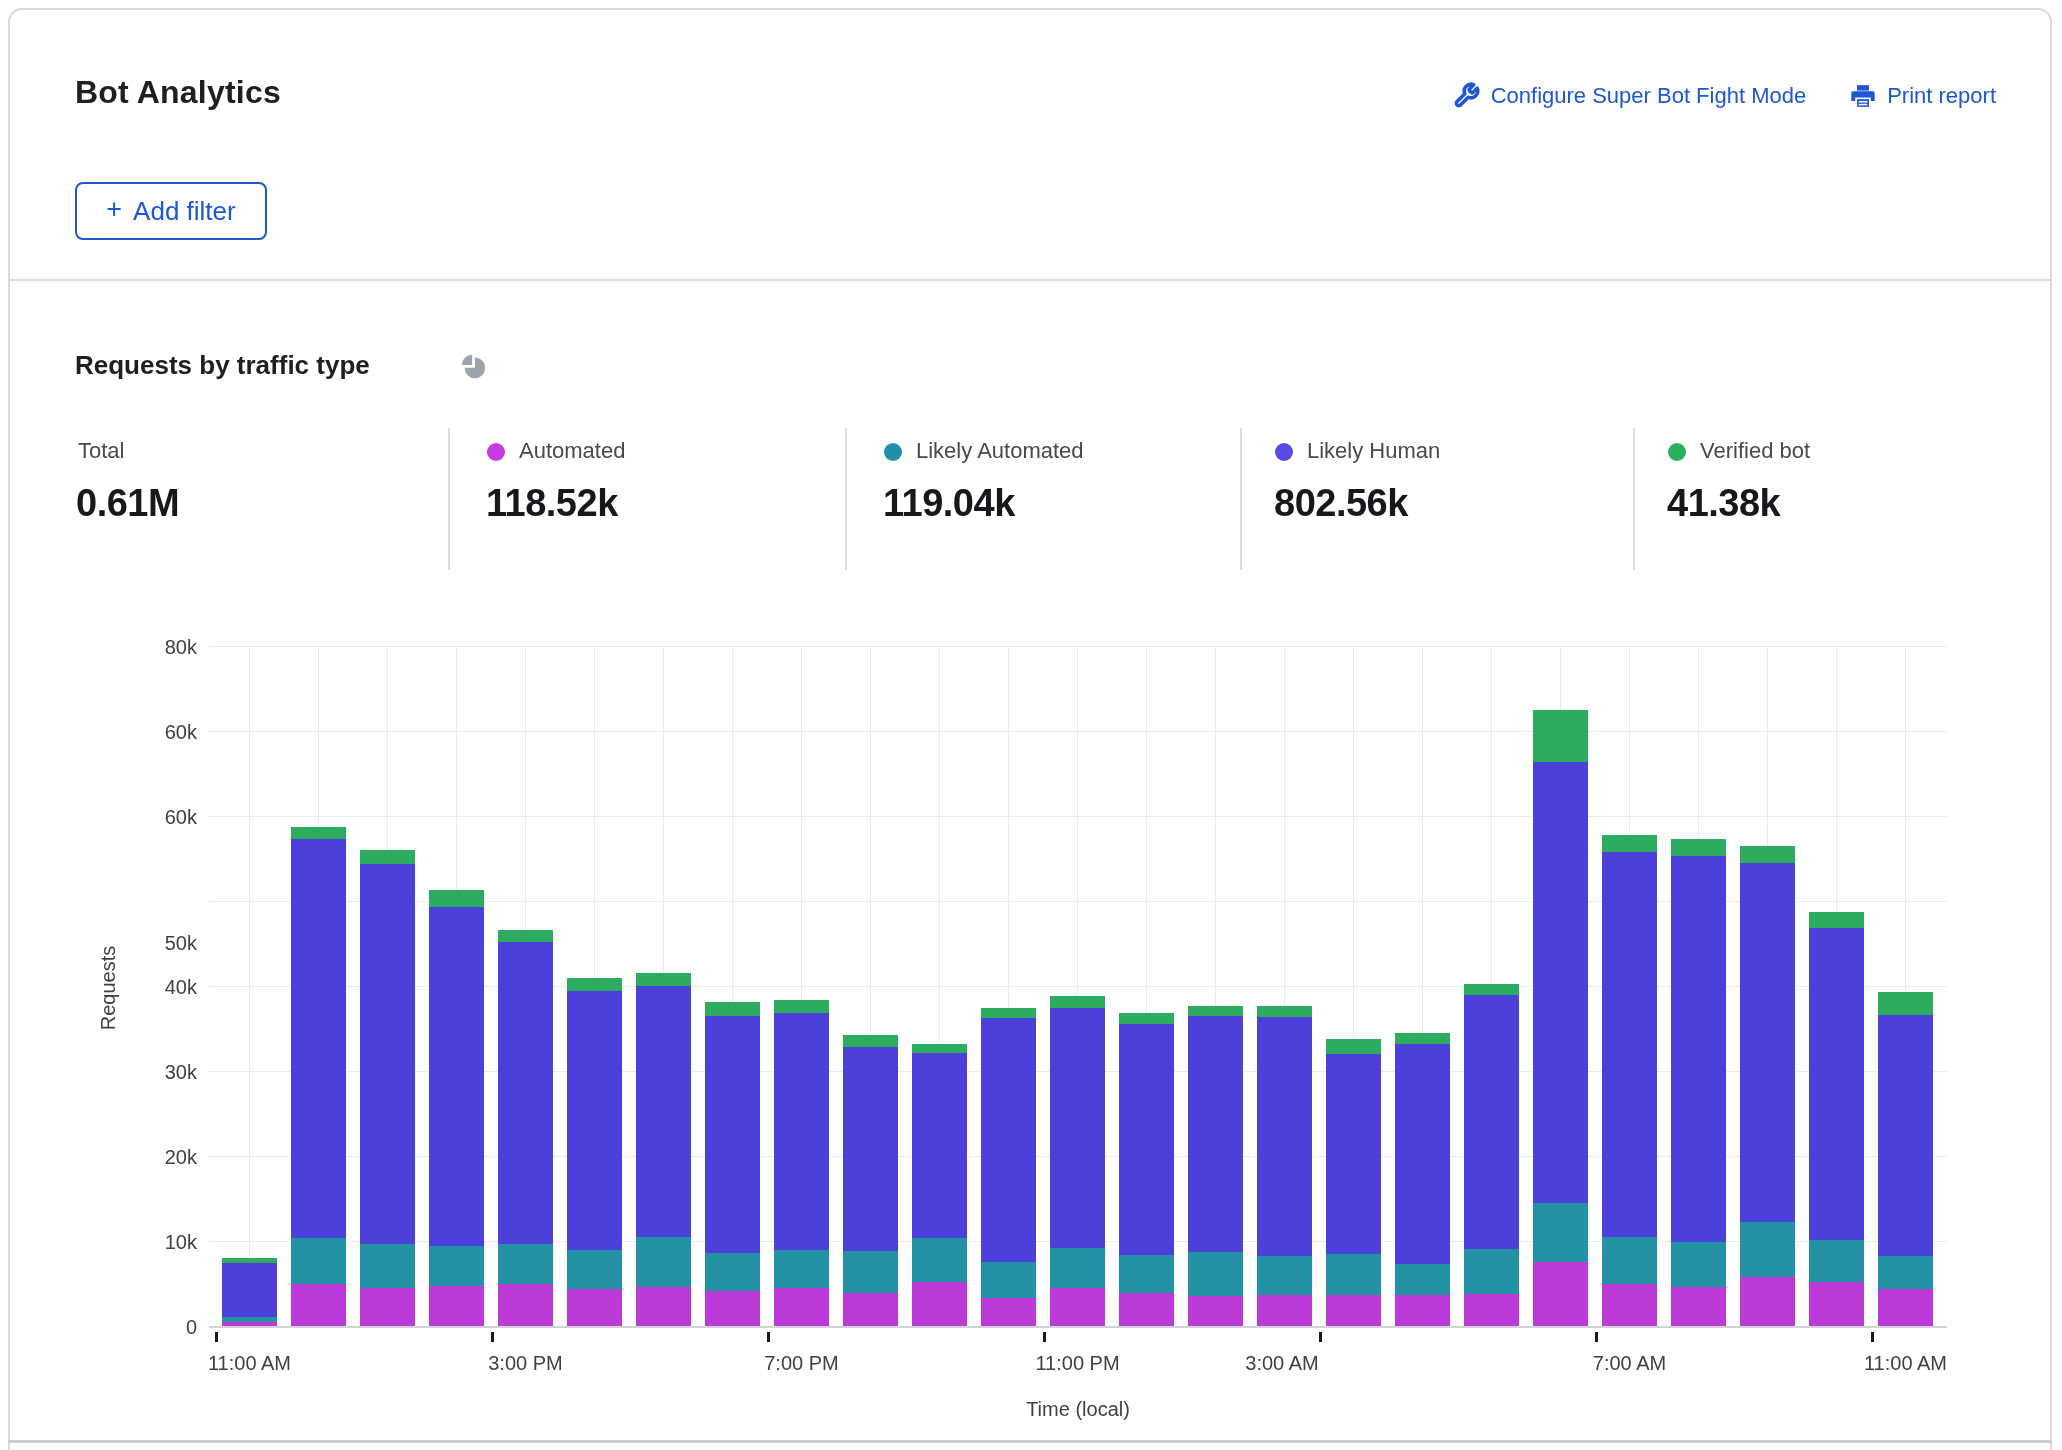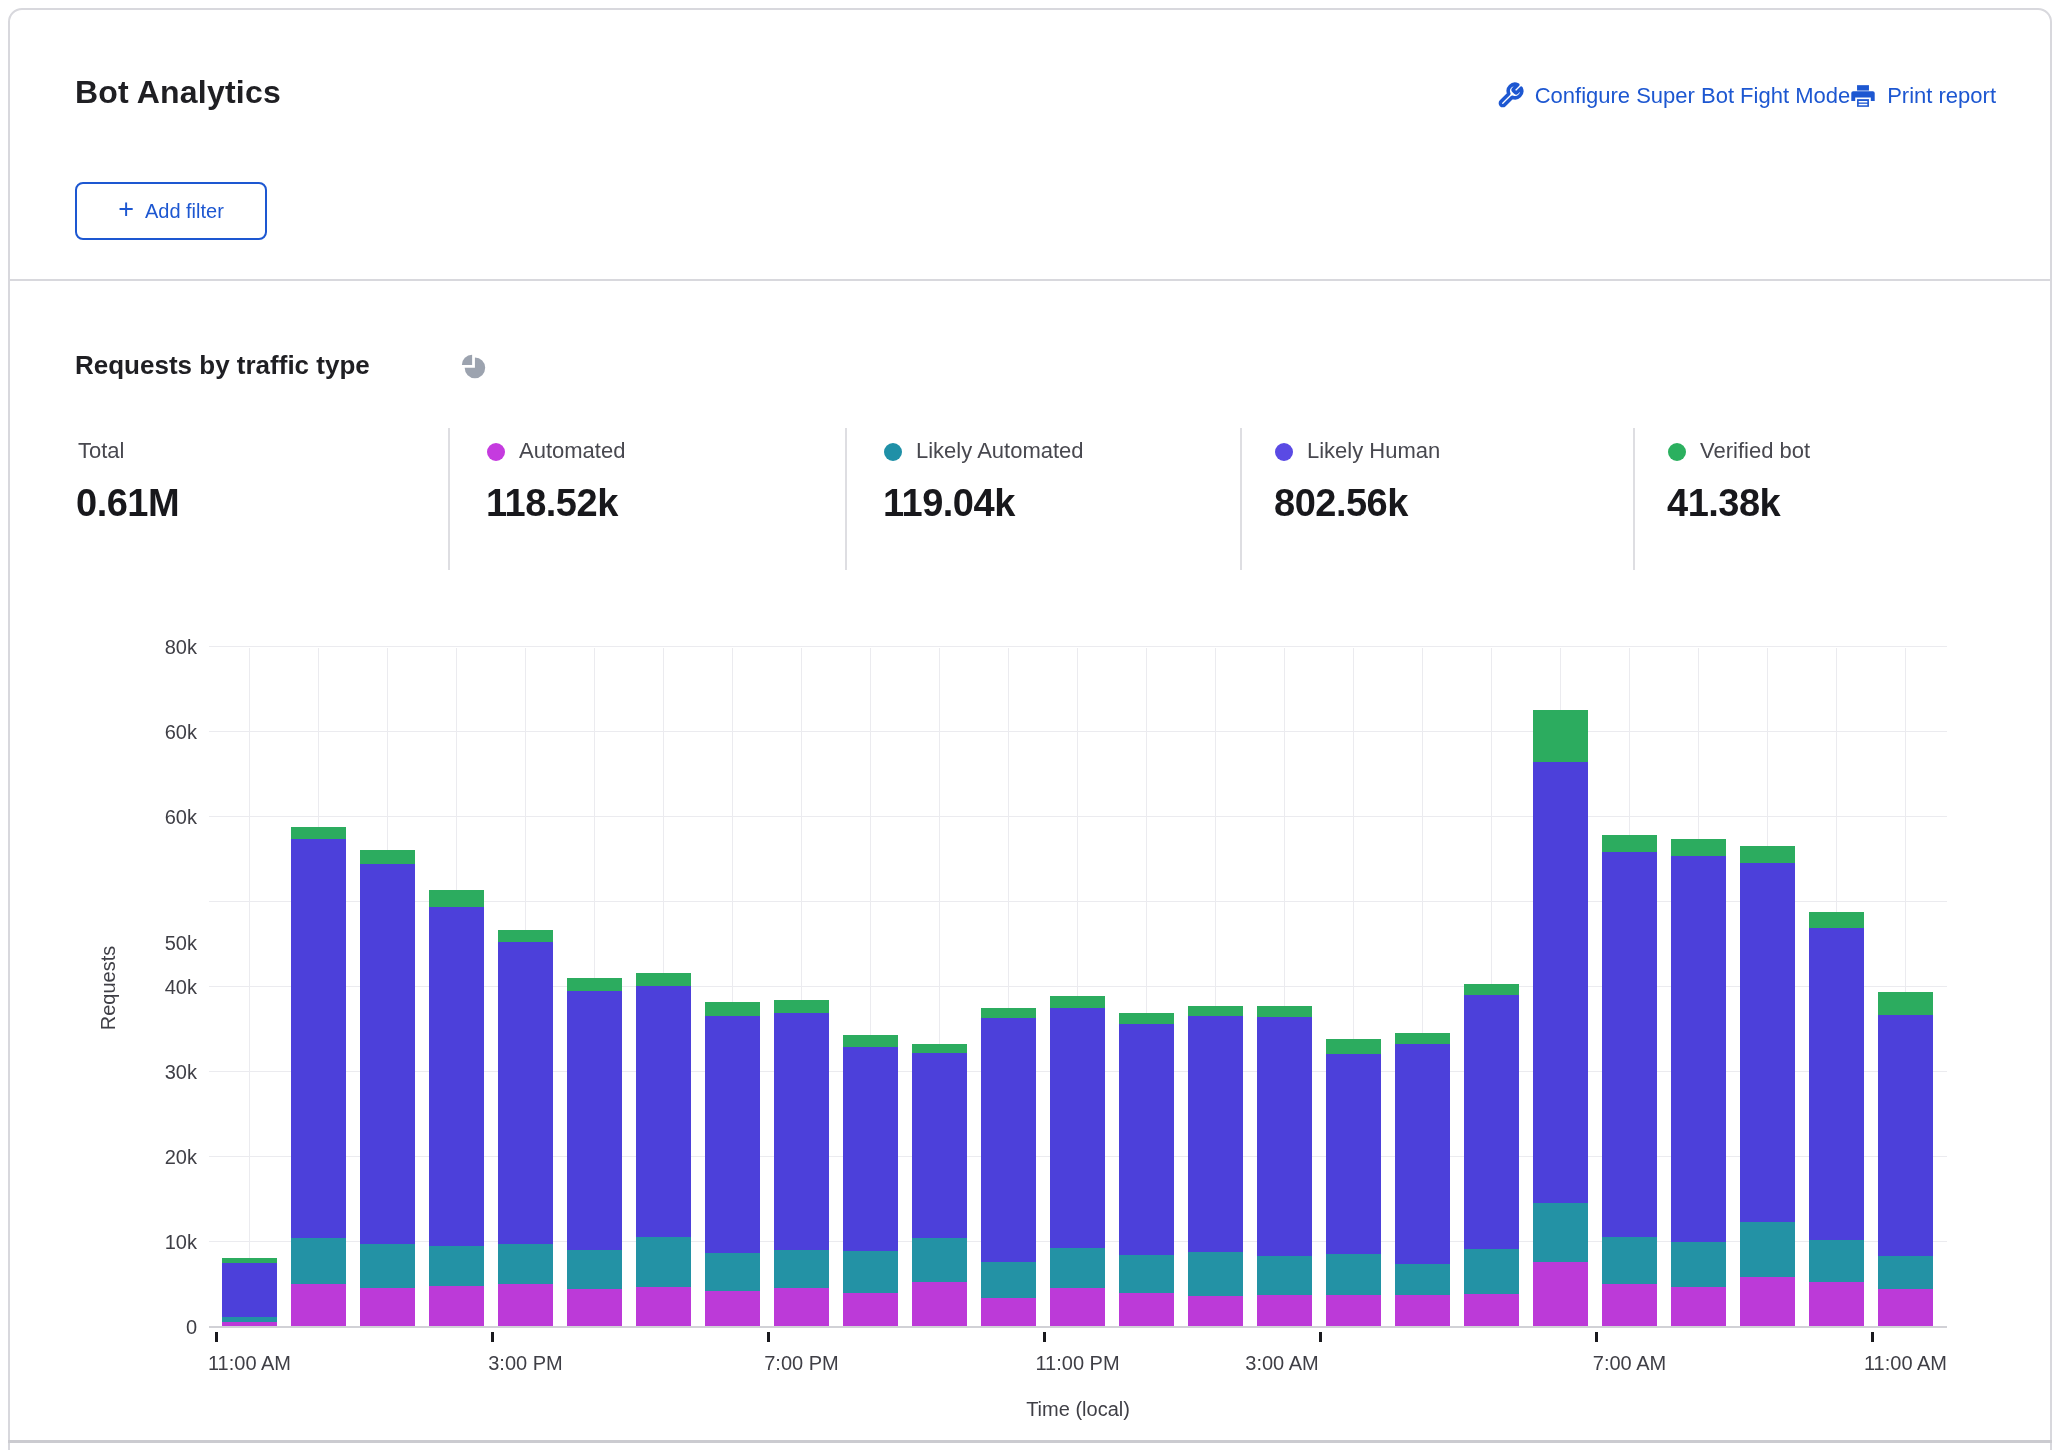--- a/index.html
+++ b/index.html
@@ -6,31 +6,31 @@
   html,body { width:2062px; height:1450px; overflow:hidden; background:#ffffff;
               font-family:"Liberation Sans", sans-serif; }
   #canvas { position:relative; width:2062px; height:1450px; background:#ffffff; }
 
   .card-border { position:absolute; left:8px; top:8px; width:2044px; height:1500px;
                  border:2px solid #D8D8DD; border-radius:14px; pointer-events:none; }
 
   .page-title { position:absolute; left:75px; top:74px; font-size:32px; font-weight:700;
                 color:#1F1F23; letter-spacing:0.2px; }
 
-  .header-links { position:absolute; right:66px; top:82px; display:flex; 
+  .header-links { position:absolute; right:66px; top:82px; display:flex; gap:44px;
                   }
   .hlink { display:flex; align-items:center; gap:11px; color:#1D57D1; font-size:22px;
            cursor:pointer; }
   .hlink svg { display:block; }
 
   .add-filter { position:absolute; left:75px; top:182px; width:192px; height:58px;
                 border:2px solid #1D57D1; border-radius:8px; display:flex; align-items:center;
                 justify-content:center; gap:11px; color:#1D57D1; background:#fff; cursor:pointer; }
   .add-filter .plus { font-size:27px; font-weight:400; margin-top:-3px; }
-  .add-filter .lbl  { font-size:20px; }
+  .add-filter .lbl  { font-size:26px; }
 
   .range-select { position:absolute; left:1690px; top:172px; width:307px; height:66px;
                   border:2px solid #D4D4D9; border-radius:8px; background:#fff; display:flex;
                   align-items:center; justify-content:space-between; padding:0 26px;
                   font-size:22px; color:#232329; cursor:pointer; }
   .caret { width:0; height:0; border-left:9px solid transparent; border-right:9px solid transparent;
            border-top:11px solid #55555C; }
 
   .divider-h { position:absolute; left:8px; top:279px; width:2044px; height:2px; background:#D8D8DD; }
   .divider-bottom { position:absolute; left:8px; top:1440px; width:2044px; height:3px; background:#CBCBD0; }

